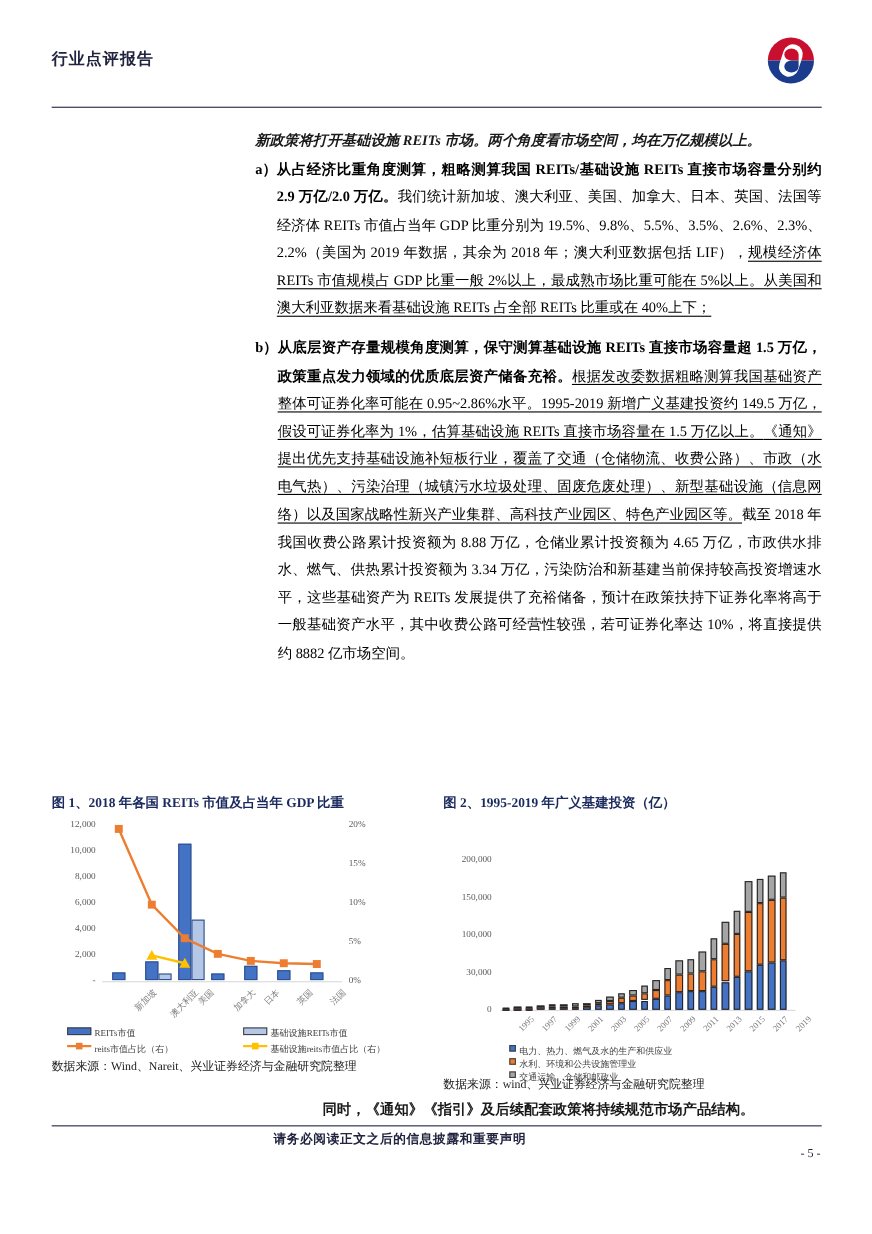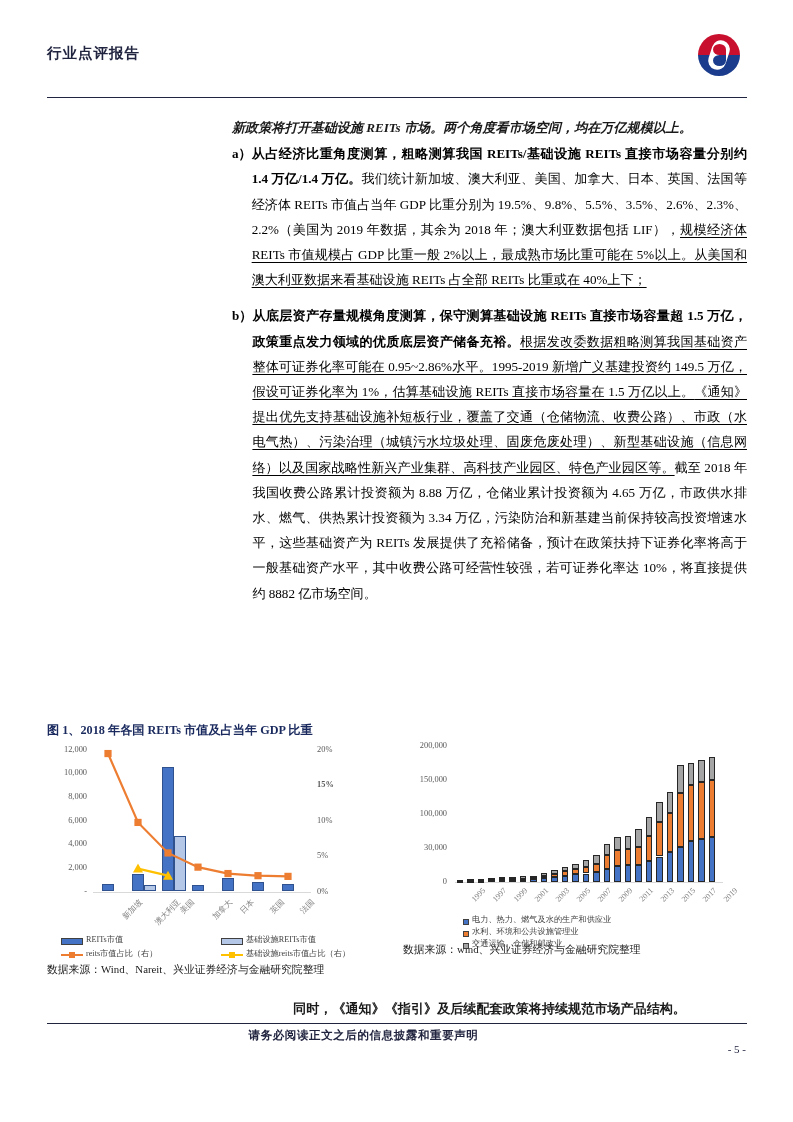--- a/index.html
+++ b/index.html
@@ -113,21 +113,21 @@
     position:absolute; font-family:"Liberation Serif","DejaVu Serif",serif;
     font-size:8px; color:#808080; white-space:nowrap;
     transform-origin: right top; transform: rotate(-45deg);
   }
   .axisline { position:absolute; background:#d9d9d9; height:1px; }
   .bar { position:absolute; }
   .legend-row {
     display:flex; flex-wrap:wrap; font-family:"Liberation Serif","DejaVu Serif",serif;
     font-size:8.2px; color:#404040;
   }
-  .legend-item { display:flex; align-items:flex-end; margin-right:10px; }
+  .legend-item { display:flex; align-items:flex-start; margin-right:10px; }
   .lg-swatch { display:inline-block; margin-right:3px; }
 
   
   #closing {
     position:absolute; left:232px; top:1000px; width:515px;
     font-family:"Liberation Serif","DejaVu Serif",serif;
     font-weight:bold; font-size:13.1px; color:#1a1a1a;
     text-align:center;
   }
 
@@ -165,21 +165,21 @@
   <div id="header-rule"></div>
 </div>
 
 <div id="content">
 
 
   <p class="para bold" style="margin-top:9px;">新政策将打开基础设施 REITs 市场。两个角度看市场空间，均在万亿规模以上。</p>
 
   <div class="list-item" style="margin-top:1px;">
     <span class="list-marker">a）</span>
-    <span class="list-body"><span class="lead">从占经济比重角度测算，粗略测算我国 REITs/基础设施 REITs 直接市场容量分别约 1.4 万亿/1.4 万亿。</span><span>我们统计新加坡、澳大利亚、美国、加拿大、日本、英国、法国等经济体 REITs 市值占当年 GDP 比重分别为 19.5%、9.8%、5.5%、3.5%、2.6%、2.3%、2.2%（美国为 2019 年数据，其余为 2018 年；澳大利亚数据包括 LIF），</span><span class="u">规模经济体 REITs 市值规模占 GDP 比重一般 2%以上，最成熟市场比重可能在 5%以上。从美国和澳大利亚数据来看基础设施 REITs 占全部 REITs 比重或在 40%上下；</span></span>
+    <span class="list-body"><span class="lead">从占经济比重角度测算，粗略测算我国 REITs/基础设施 REITs 直接市场容量分别约 2.9 万亿/2.0 万亿。</span><span>我们统计新加坡、澳大利亚、美国、加拿大、日本、英国、法国等经济体 REITs 市值占当年 GDP 比重分别为 19.5%、9.8%、5.5%、3.5%、2.6%、2.3%、2.2%（美国为 2019 年数据，其余为 2018 年；澳大利亚数据包括 LIF），</span><span class="u">规模经济体 REITs 市值规模占 GDP 比重一般 2%以上，最成熟市场比重可能在 5%以上。从美国和澳大利亚数据来看基础设施 REITs 占全部 REITs 比重或在 40%上下；</span></span>
   </div>
 
   <div class="list-item" style="margin-top:11px;">
     <span class="list-marker">b）</span>
     <span class="list-body"><span class="lead">从底层资产存量规模角度测算，保守测算基础设施 REITs 直接市场容量超 1.5 万亿，政策重点发力领域的优质底层资产储备充裕。</span><span class="u">根据发改委数据粗略测算我国基础资产整体可证券化率可能在 0.95~2.86%水平。1995-2019 新增广义基建投资约 149.5 万亿，假设可证券化率为 1%，估算基础设施 REITs 直接市场容量在 1.5 万亿以上。</span><span class="u">《通知》提出优先支持基础设施补短板行业，覆盖了交通（仓储物流、收费公路）、市政（水电气热）、污染治理（城镇污水垃圾处理、固废危废处理）、新型基础设施（信息网络）以及国家战略性新兴产业集群、高科技产业园区、特色产业园区等。</span><span>截至 2018 年我国收费公路累计投资额为 8.88 万亿，仓储业累计投资额为 4.65 万亿，市政供水排水、燃气、供热累计投资额为 3.34 万亿，污染防治和新基建当前保持较高投资增速水平，这些基础资产为 REITs 发展提供了充裕储备，预计在政策扶持下证券化率将高于一般基础资产水平，其中收费公路可经营性较强，若可证券化率达 10%，将直接提供约 8882 亿市场空间。</span></span>
   </div>
 
 </div>
 
 <div id="figures">
@@ -193,21 +193,21 @@
           <div class="ytick" style="left: 0px; top: 145px; width: 40px;">-</div>
           <div class="ytick" style="left: 0px; top: 121.333px; width: 40px;">2,000</div>
           <div class="ytick" style="left: 0px; top: 97.6667px; width: 40px;">4,000</div>
           <div class="ytick" style="left: 0px; top: 74px; width: 40px;">6,000</div>
           <div class="ytick" style="left: 0px; top: 50.3333px; width: 40px;">8,000</div>
           <div class="ytick" style="left: 0px; top: 26.6667px; width: 40px;">10,000</div>
           <div class="ytick" style="left: 0px; top: 3px; width: 40px;">12,000</div>
           <div class="y2tick" style="left: 270px; top: 145px;">0%</div>
           <div class="y2tick" style="left: 270px; top: 109.5px;">5%</div>
           <div class="y2tick" style="left: 270px; top: 74px;">10%</div>
-          <div class="y2tick" style="left: 270px; top: 38.5px; font-weight: bold;">15%</div>
+          <div class="y2tick" style="left: 270px; top: 38.5px;">15%</div>
           <div class="y2tick" style="left: 270px; top: 3px;">20%</div>
           <div class="axisline" style="left: 46px; top: 150px; width: 218px;"></div>
           <div class="bar" style="left: 55px; top: 142.663px; width: 12px; height: 7.33667px; background: rgb(68, 114, 196); border: 0.7px solid rgb(47, 82, 143);"></div>
           <div class="bar" style="left: 85px; top: 132.487px; width: 12px; height: 17.5133px; background: rgb(68, 114, 196); border: 0.7px solid rgb(47, 82, 143);"></div>
           <div class="bar" style="left: 97px; top: 143.847px; width: 12px; height: 6.15333px; background: rgb(180, 199, 231); border: 0.7px solid rgb(47, 82, 143);"></div>
           <div class="bar" style="left: 115px; top: 25.1583px; width: 12px; height: 124.842px; background: rgb(68, 114, 196); border: 0.7px solid rgb(47, 82, 143);"></div>
           <div class="bar" style="left: 127px; top: 94.975px; width: 12px; height: 55.025px; background: rgb(180, 199, 231); border: 0.7px solid rgb(47, 82, 143);"></div>
           <div class="bar" style="left: 145px; top: 143.373px; width: 12px; height: 6.62667px; background: rgb(68, 114, 196); border: 0.7px solid rgb(47, 82, 143);"></div>
           <div class="bar" style="left: 175px; top: 136.392px; width: 12px; height: 13.6083px; background: rgb(68, 114, 196); border: 0.7px solid rgb(47, 82, 143);"></div>
           <div class="bar" style="left: 205px; top: 140.533px; width: 12px; height: 9.46667px; background: rgb(68, 114, 196); border: 0.7px solid rgb(47, 82, 143);"></div>
@@ -256,20 +256,24 @@
                 </span>
                 <span>基础设施reits市值占比（右）</span>
               </div>
             </div>
           </div>
         </div>
       <div class="fig-source">数据来源：Wind、Nareit、兴业证券经济与金融研究院整理</div>
     </div>
 
     <div class="fig-col">
+      <div class="fig-title">
+        <div>图 2、1995-2019 年广义基建投资（亿）</div>
+        <div style="visibility:hidden;">&nbsp;</div>
+      </div>
       <div class="fig-box" id="fig2-box">
           <div class="ytick" style="left: 0px; top: 155px; width: 44px;">0</div>
           <div class="ytick" style="left: 0px; top: 121px; width: 44px;">30,000</div>
           <div class="ytick" style="left: 0px; top: 87px; width: 44px;">100,000</div>
           <div class="ytick" style="left: 0px; top: 53px; width: 44px;">150,000</div>
           <div class="ytick" style="left: 0px; top: 19px; width: 44px;">200,000</div>
           <div class="axisline" style="left: 52px; top: 160px; width: 268px;"></div>
           <div class="bar" style="left: 53.9912px; top: 158.912px; width: 6.4976px; height: 1.088px; background: rgb(68, 114, 196); border: 0.6px solid rgb(38, 38, 38); box-sizing: border-box;"></div>
           <div class="bar" style="left: 53.9912px; top: 158.504px; width: 6.4976px; height: 0.6px; background: rgb(237, 125, 49); border: 0.6px solid rgb(38, 38, 38); box-sizing: border-box;"></div>
           <div class="bar" style="left: 53.9912px; top: 157.892px; width: 6.4976px; height: 0.612px; background: rgb(165, 165, 165); border: 0.6px solid rgb(38, 38, 38); box-sizing: border-box;"></div>

